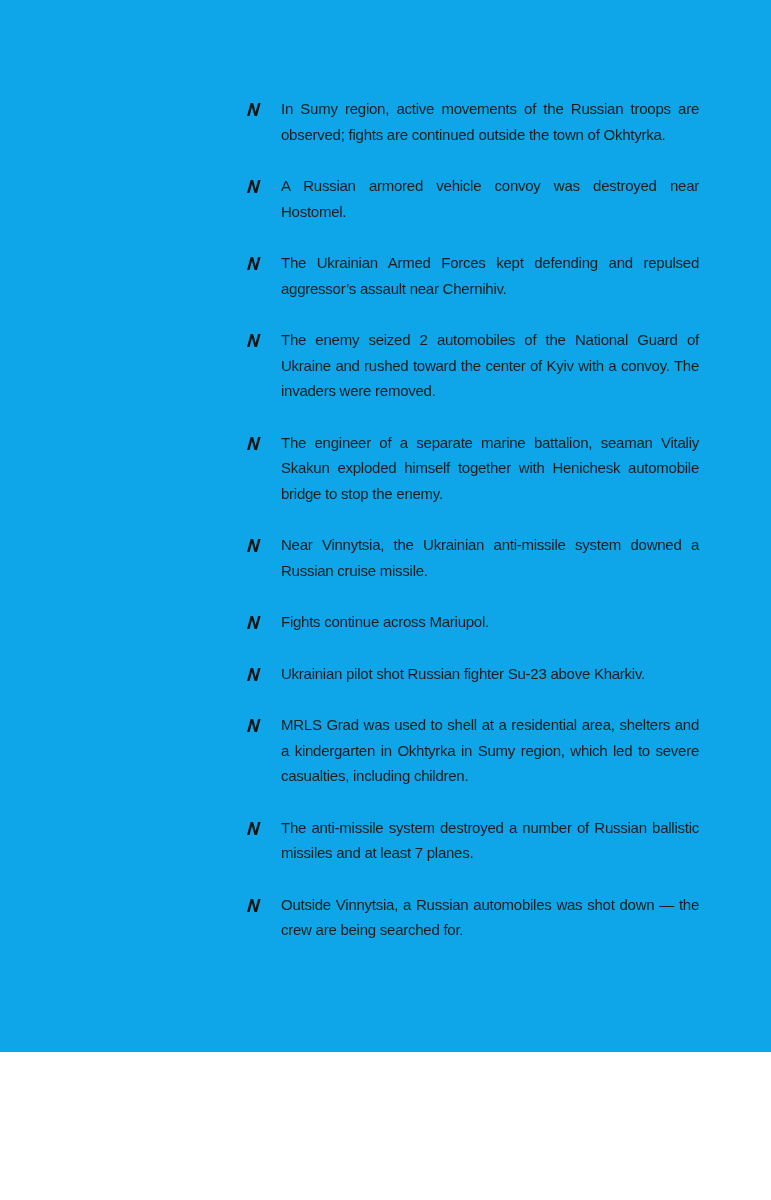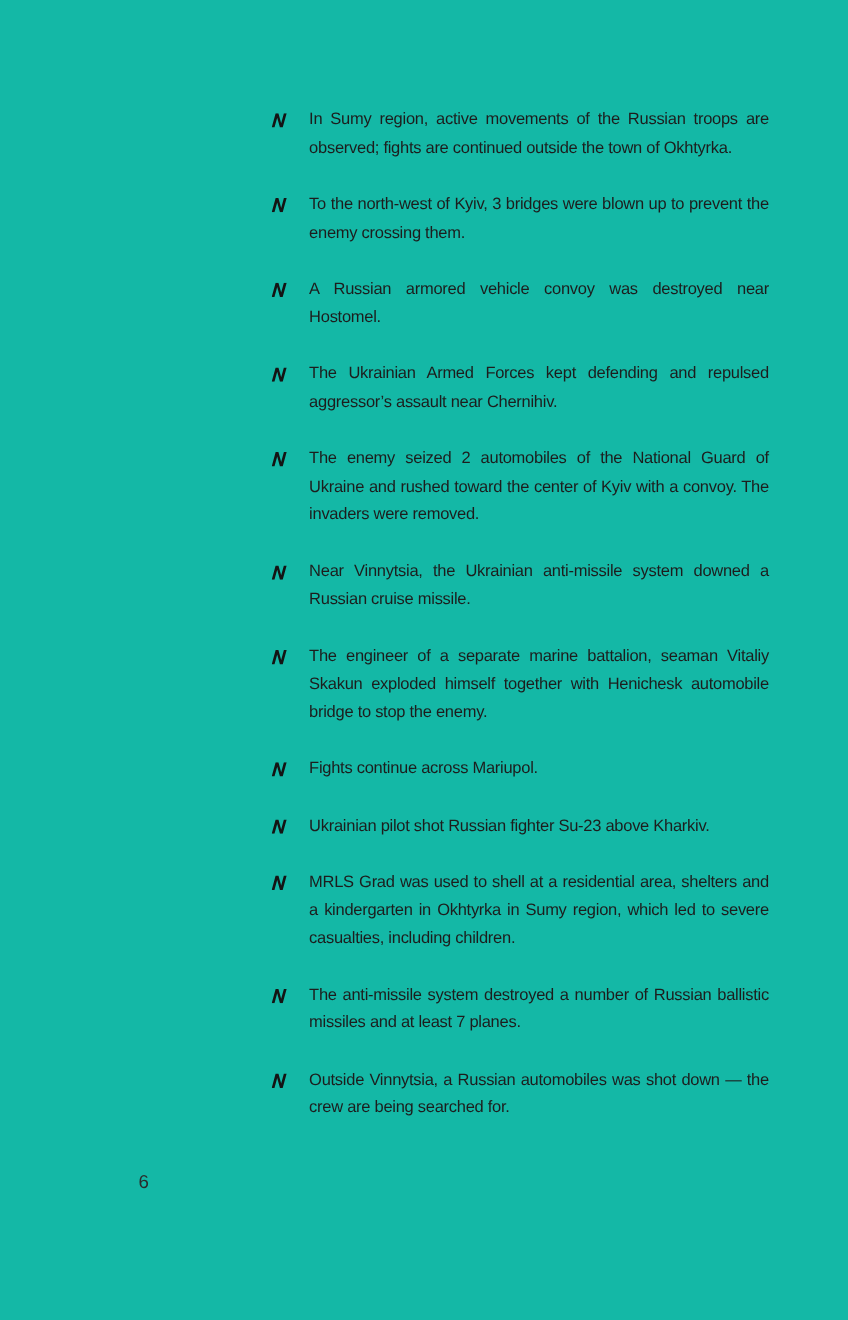--- a/index.html
+++ b/index.html
@@ -3,22 +3,22 @@
 <meta charset="utf-8">
 <style>
   html, body {
     margin: 0;
     padding: 0;
     background: #ffffff;
   }
   .page {
     position: relative;
     width: 771px;
-    height: 1200px;
-    background: #14b8a6;
+    height: 1052px;
+    background: #0ea5e9;
     font-family: "Liberation Sans", sans-serif;
     overflow: hidden;
   }
   .content {
     position: absolute;
     left: 247px;
     top: 96px;
     width: 452px;
     display: flex;
     flex-direction: column;
@@ -67,28 +67,20 @@
           </svg>
       </span>
       <span class="text">In Sumy region, active movements of the Russian troops are observed; fights are continued outside the town of Okhtyrka.</span>
     </div>
     <div class="item">
       <span class="bullet">
         <svg viewBox="0 0 14 13" width="14" height="13">
             <path d="M0,13 L3.6,0 L6.1,0 L8.6,9 L11.1,0 L13.6,0 L10,13 L7.5,13 L5,4 L2.5,13 Z"></path>
           </svg>
       </span>
-      <span class="text">To the north-west of Kyiv, 3 bridges were blown up to prevent the enemy crossing them.</span>
-    </div>
-    <div class="item">
-      <span class="bullet">
-        <svg viewBox="0 0 14 13" width="14" height="13">
-            <path d="M0,13 L3.6,0 L6.1,0 L8.6,9 L11.1,0 L13.6,0 L10,13 L7.5,13 L5,4 L2.5,13 Z"></path>
-          </svg>
-      </span>
       <span class="text">A Russian armored vehicle convoy was destroyed near Hostomel.</span>
     </div>
     <div class="item">
       <span class="bullet">
         <svg viewBox="0 0 14 13" width="14" height="13">
             <path d="M0,13 L3.6,0 L6.1,0 L8.6,9 L11.1,0 L13.6,0 L10,13 L7.5,13 L5,4 L2.5,13 Z"></path>
           </svg>
       </span>
       <span class="text">The Ukrainian Armed Forces kept defending and repulsed aggressor’s assault near Chernihiv.</span>
     </div>
@@ -99,29 +91,29 @@
           </svg>
       </span>
       <span class="text">The enemy seized 2 automobiles of the National Guard of Ukraine and rushed toward the center of Kyiv with a convoy. The invaders were removed.</span>
     </div>
     <div class="item">
       <span class="bullet">
         <svg viewBox="0 0 14 13" width="14" height="13">
             <path d="M0,13 L3.6,0 L6.1,0 L8.6,9 L11.1,0 L13.6,0 L10,13 L7.5,13 L5,4 L2.5,13 Z"></path>
           </svg>
       </span>
-      <span class="text">Near Vinnytsia, the Ukrainian anti-missile system downed a Russian cruise missile.</span>
+      <span class="text">The engineer of a separate marine battalion, seaman Vitaliy Skakun exploded himself together with Henichesk automobile bridge to stop the enemy.</span>
     </div>
     <div class="item">
       <span class="bullet">
         <svg viewBox="0 0 14 13" width="14" height="13">
             <path d="M0,13 L3.6,0 L6.1,0 L8.6,9 L11.1,0 L13.6,0 L10,13 L7.5,13 L5,4 L2.5,13 Z"></path>
           </svg>
       </span>
-      <span class="text">The engineer of a separate marine battalion, seaman Vitaliy Skakun exploded himself together with Henichesk automobile bridge to stop the enemy.</span>
+      <span class="text">Near Vinnytsia, the Ukrainian anti-missile system downed a Russian cruise missile.</span>
     </div>
     <div class="item">
       <span class="bullet">
         <svg viewBox="0 0 14 13" width="14" height="13">
             <path d="M0,13 L3.6,0 L6.1,0 L8.6,9 L11.1,0 L13.6,0 L10,13 L7.5,13 L5,4 L2.5,13 Z"></path>
           </svg>
       </span>
       <span class="text">Fights continue across Mariupol.</span>
     </div>
     <div class="item">

